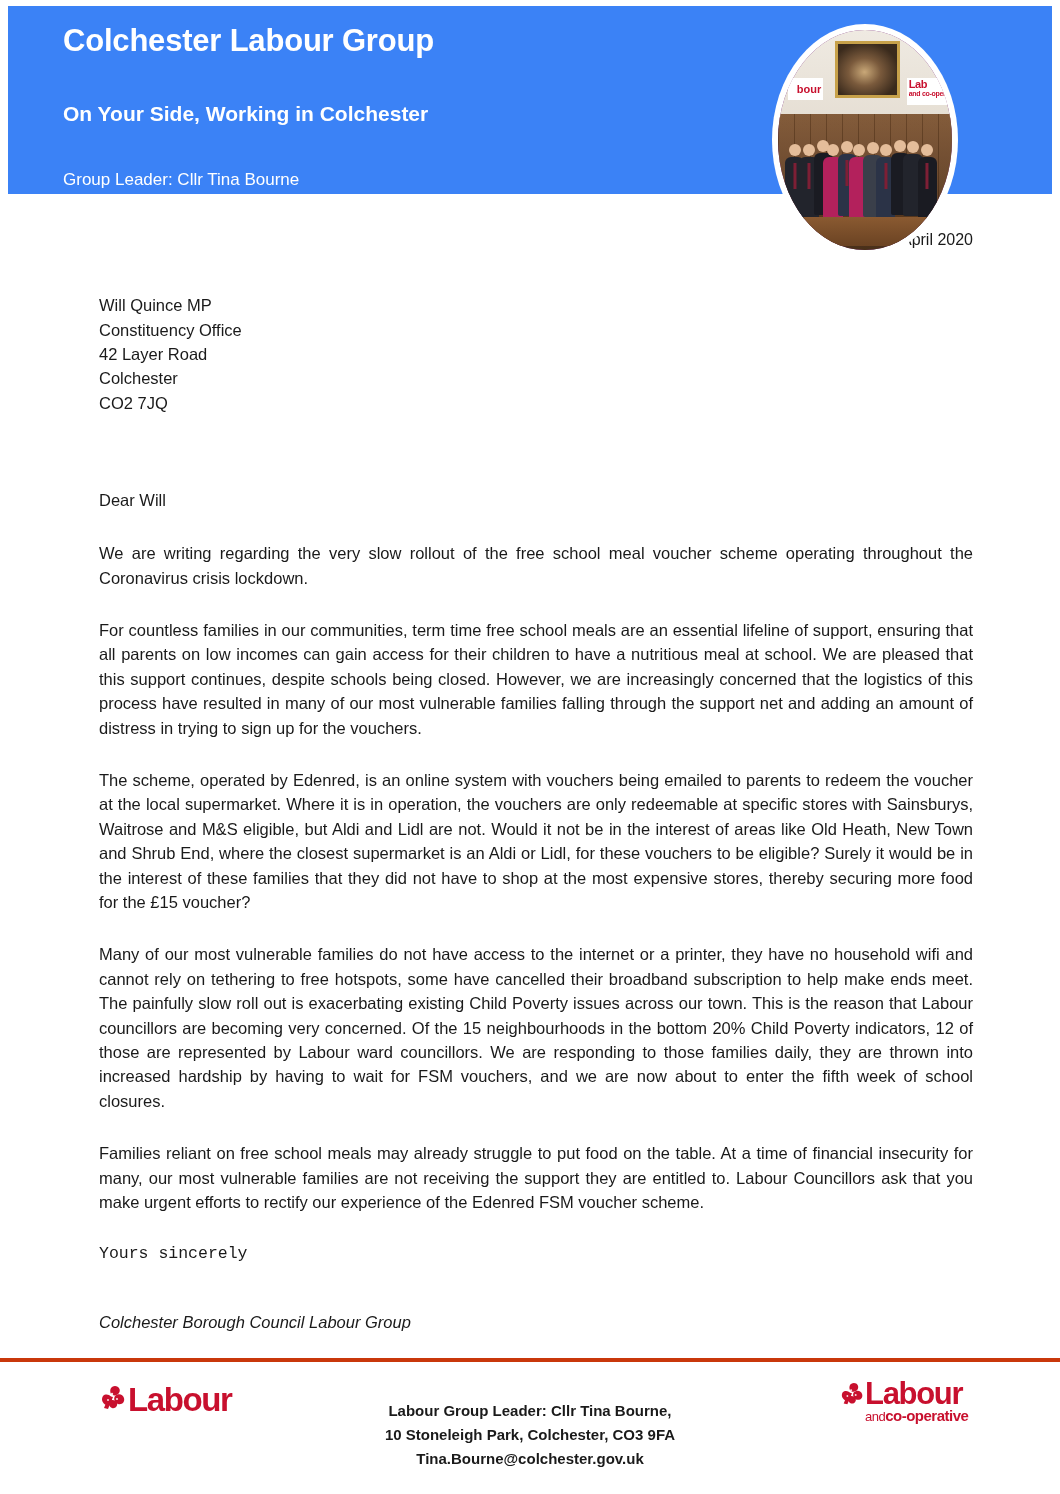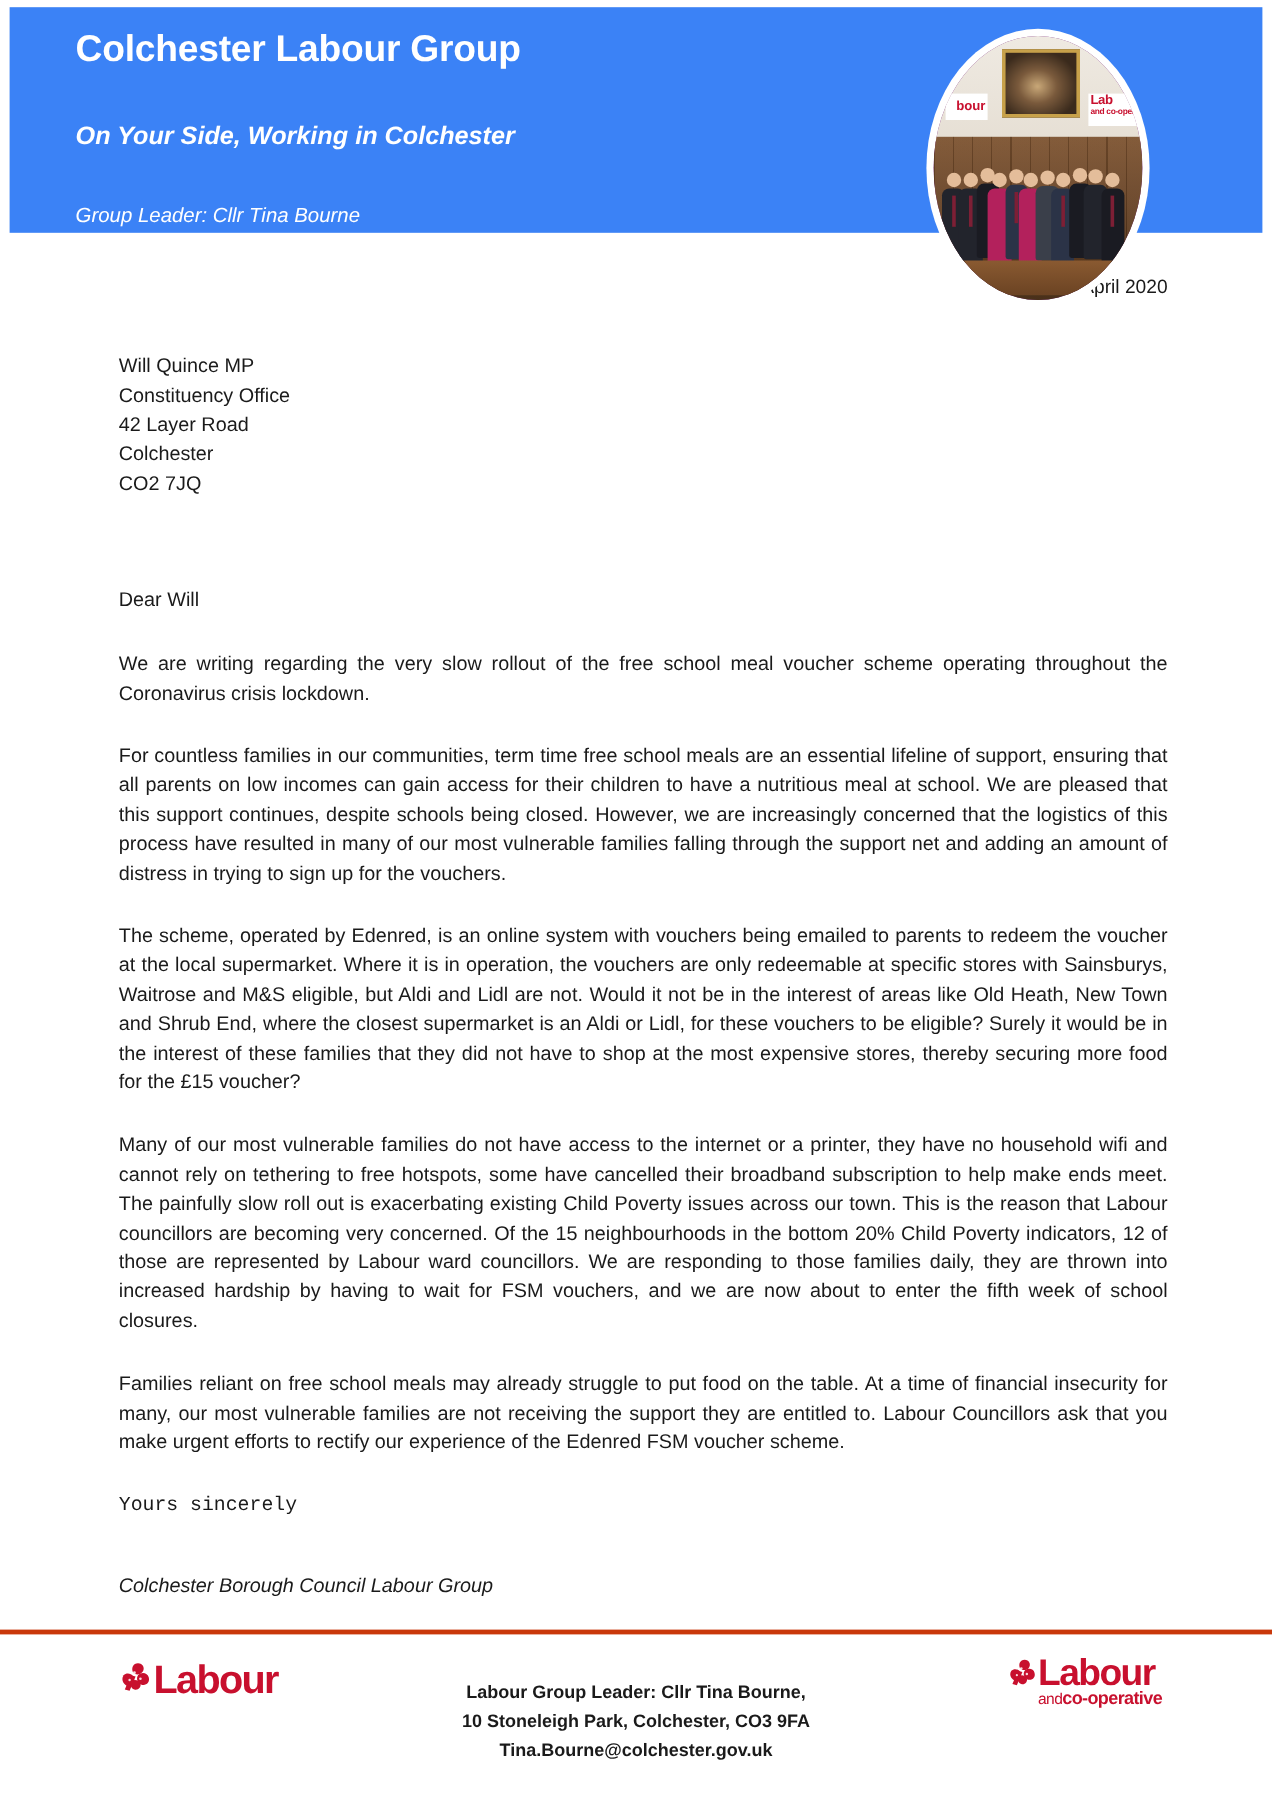--- a/index.html
+++ b/index.html
@@ -50,25 +50,23 @@
     margin: 0 0 0 0;
     white-space: nowrap;
   }
   .org-tagline {
     font-size: 21px;
     font-weight: bold;
     color: #ffffff;
     line-height: 1.1;
     margin: 44px 0 0 0;
     white-space: nowrap;
-    font-style: italic;
   }
   .org-leader {
     font-size: 17px;
-    font-style: italic;
     color: #ffffff;
     line-height: 1.1;
     margin: 46px 0 0 0;
     white-space: nowrap;
   }
 
   
   .photo-circle {
     position: absolute;
     left: 772px;

